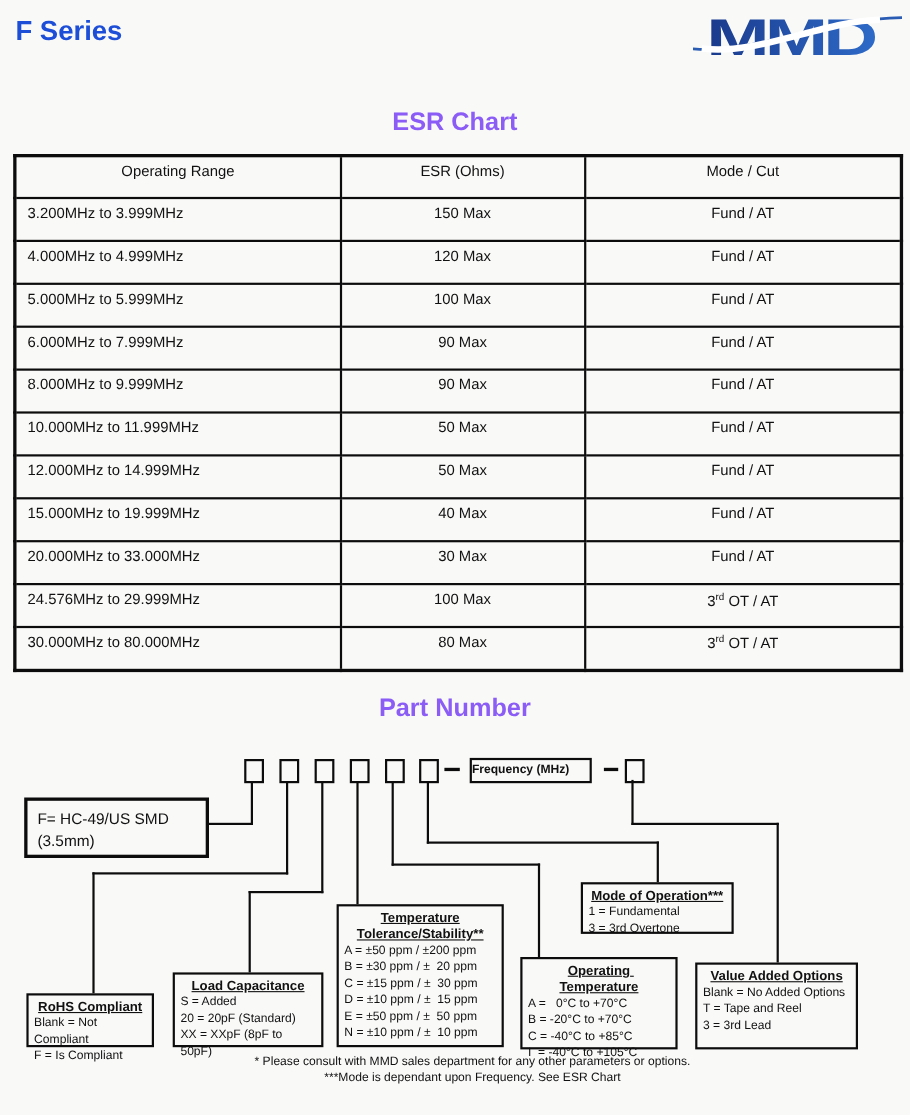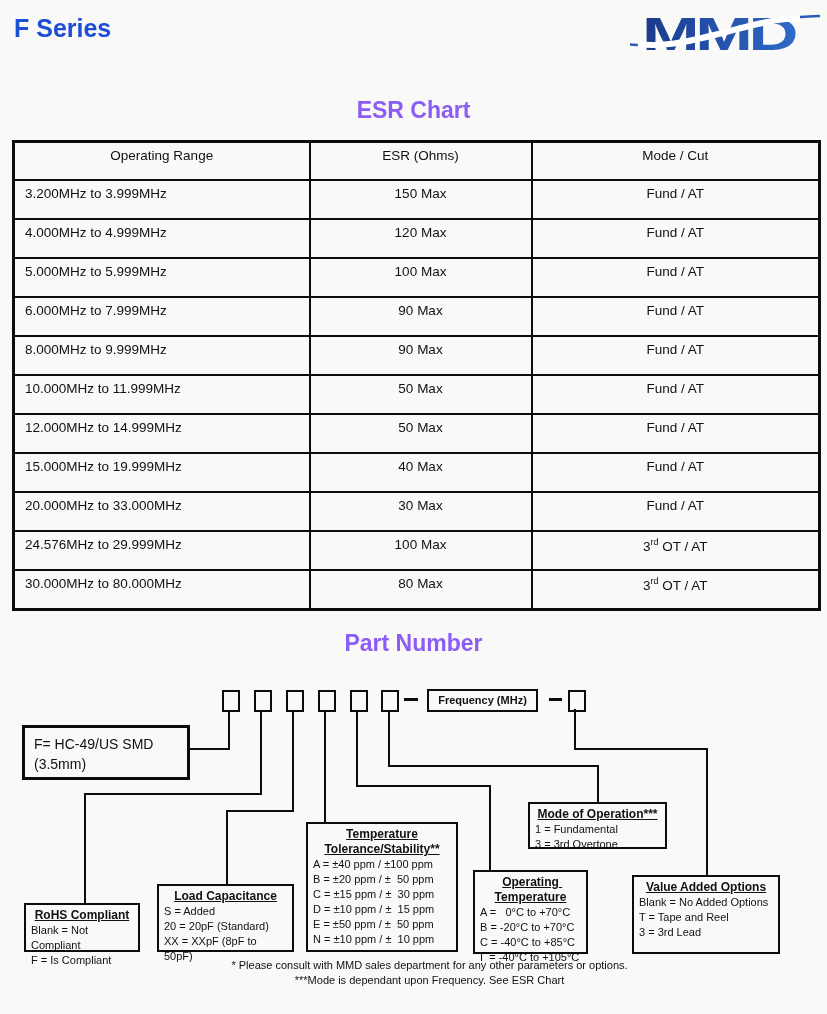--- a/index.html
+++ b/index.html
@@ -52,21 +52,21 @@
 
   
   .pfbox{
     position:absolute;width:14px;height:18px;
     border:2px solid #0c0c0c;background:transparent;
   }
   .dash{position:absolute;height:3px;background:#0c0c0c;}
   .freqbox{
     position:absolute;left:427px;top:689px;width:107px;height:19px;
     border:2px solid #0c0c0c;
-    font-size:11px;font-weight:bold;text-align:center;line-height:19px;
+    font-size:11px;font-weight:bold;line-height:19px;
   }
   .seg{position:absolute;background:#0c0c0c;}
 
   .lbox{
     position:absolute;border:2px solid #0c0c0c;background:transparent;
     padding:3px 5px 2px 5px;box-sizing:border-box;
   }
   .lbox-title-line{
     font-size:12px;font-weight:bold;text-decoration:underline;
     text-align:center;line-height:15px;white-space:pre-wrap;
@@ -245,30 +245,30 @@
         <div class="box-line">XX = XXpF (8pF to 50pF)</div>
       </div>
   </div>
 
   <div class="lbox" style="left:306px;top:822px;width:152px;height:130px;">
     <div>
         <div class="lbox-title-line">Temperature</div>
         <div class="lbox-title-line">Tolerance/Stability**</div>
       </div>
     <div>
-        <div class="box-line">A = ±40 ppm / ±100 ppm</div>
-        <div class="box-line">B = ±20 ppm / ±  50 ppm</div>
+        <div class="box-line">A = ±50 ppm / ±200 ppm</div>
+        <div class="box-line">B = ±30 ppm / ±  20 ppm</div>
         <div class="box-line">C = ±15 ppm / ±  30 ppm</div>
         <div class="box-line">D = ±10 ppm / ±  15 ppm</div>
         <div class="box-line">E = ±50 ppm / ±  50 ppm</div>
         <div class="box-line">N = ±10 ppm / ±  10 ppm</div>
       </div>
   </div>
 
-  <div class="lbox" style="left:473px;top:870px;width:115px;height:84px;">
+  <div class="lbox" style="left:473px;top:870px;width:143px;height:84px;">
     <div>
         <div class="lbox-title-line">Operating Temperature</div>
       </div>
     <div>
         <div class="box-line">A =   0°C to +70°C</div>
         <div class="box-line">B = -20°C to +70°C</div>
         <div class="box-line">C = -40°C to +85°C</div>
         <div class="box-line">I  = -40°C to +105°C</div>
       </div>
   </div>

